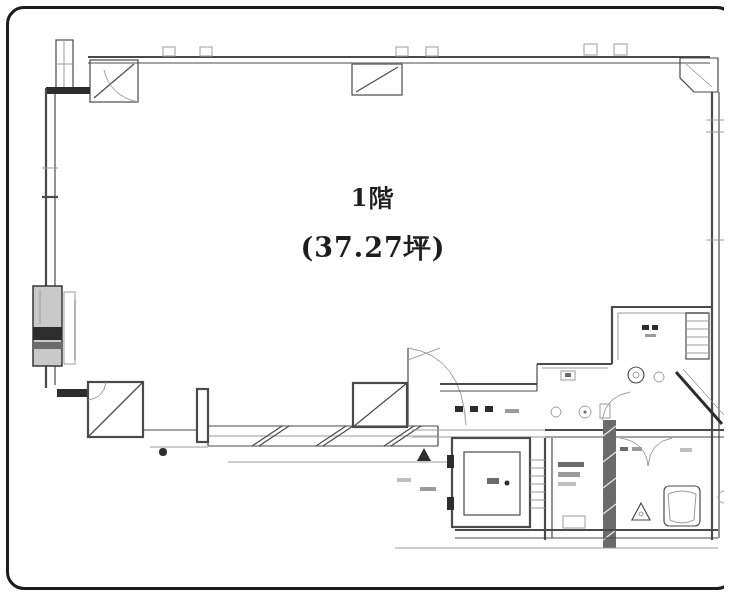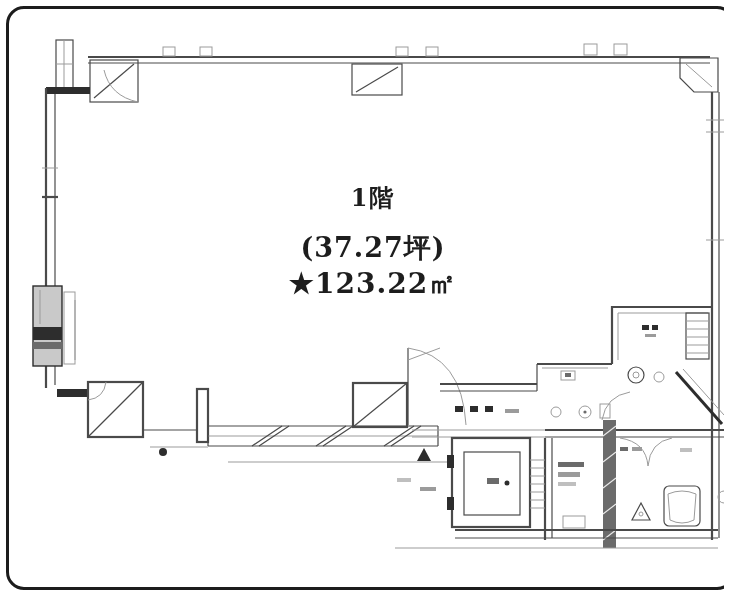--- a/index.html
+++ b/index.html
@@ -220,15 +220,14 @@
       <circle class="fm" cx="585" cy="412" r="1.6"></circle>
       <rect class="lt" x="600" y="404" width="10" height="14"></rect>
       <rect class="fl" x="397" y="478" width="14" height="4"></rect>
       <rect class="fg" x="420" y="487" width="16" height="4"></rect>
     </g>
   </svg>
 
   <div class="label-block">
     <div class="label-floor">1階</div>
     <div class="label-tsubo">(37.27坪)</div>
-    <div class="label-sqm">★123.22㎡</div>
   </div>
 </div>
 
 </body></html>

